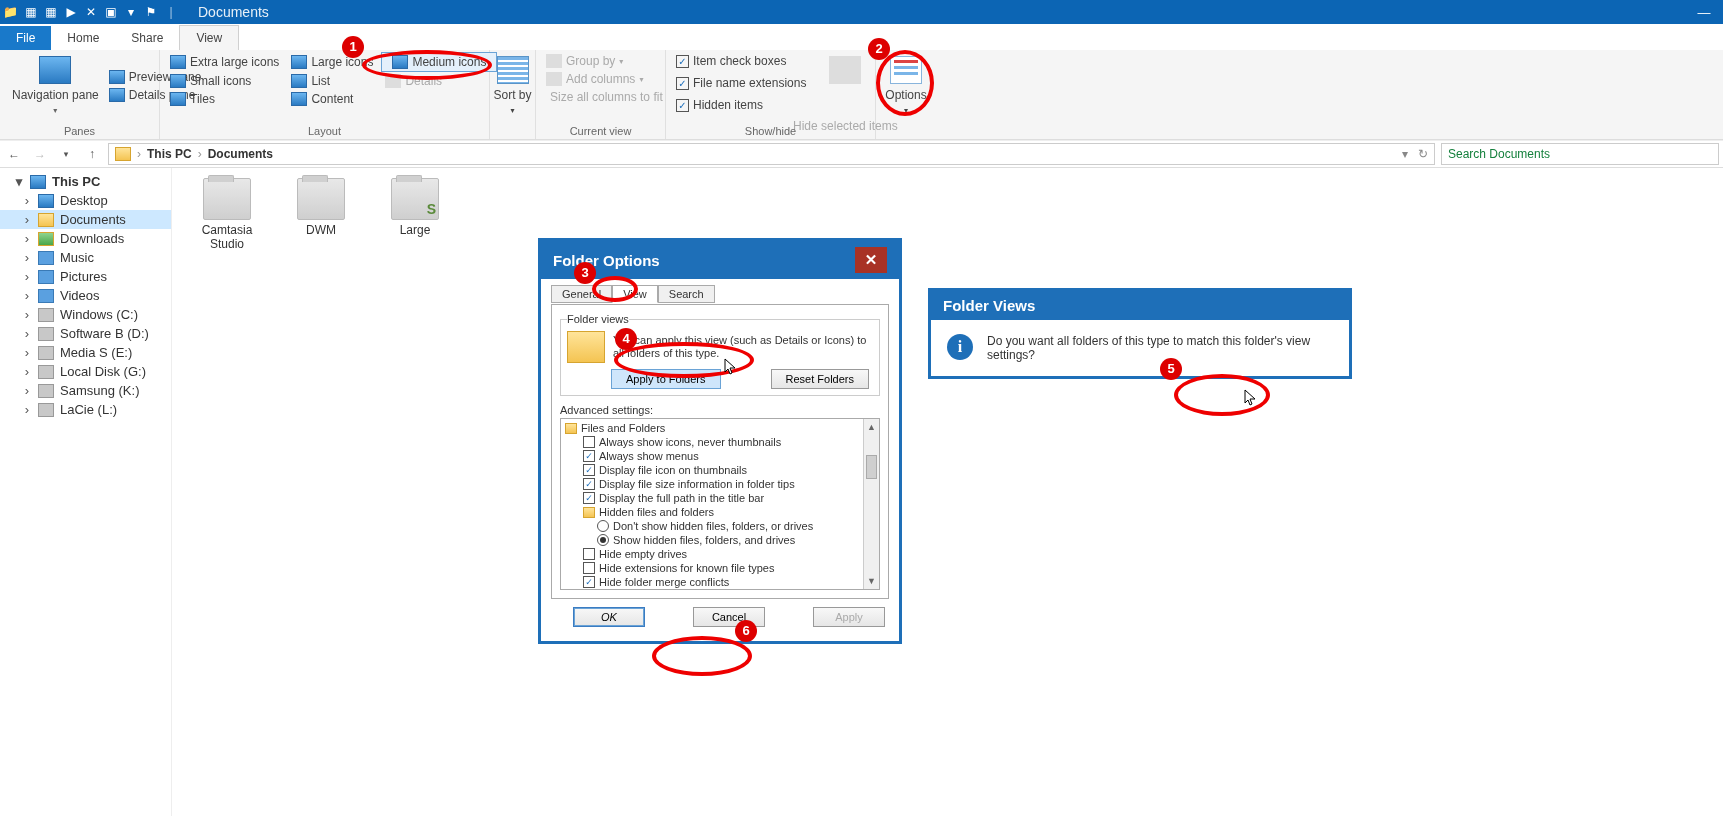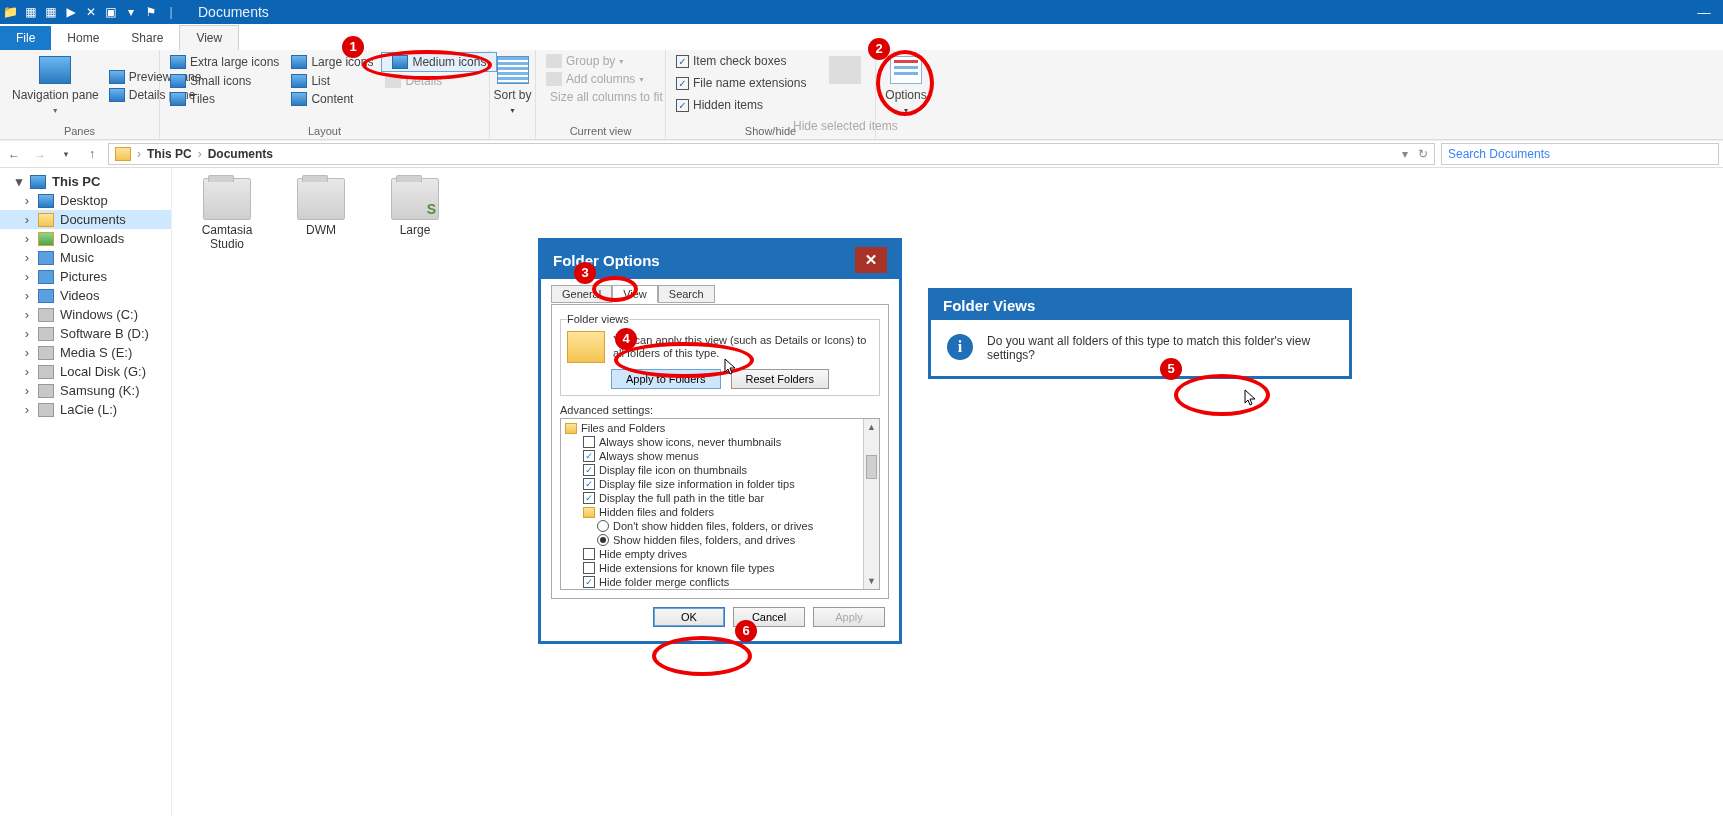--- a/index.html
+++ b/index.html
@@ -29,21 +29,21 @@
 .ricon { width: 16px; height: 14px; display: inline-block; }
 .ricon.lg { width: 32px; height: 28px; }
 .chkbox { width: 13px; height: 13px; border: 1px solid #555; display: inline-flex; align-items: center; justify-content: center; font-size: 10px; color: #1e6fbb; }
 
 
 .addr { height: 28px; border-top: 1px solid #eee; border-bottom: 1px solid #ddd; display: flex; align-items: center; padding: 0 4px; gap: 6px; }
 .navbtn { width: 20px; text-align: center; color: #555; }
 .navbtn.dis { color: #bbb; }
 .addrbox { flex: 1; border: 1px solid #ccc; height: 22px; display: flex; align-items: center; padding: 0 6px; gap: 4px; color: #333; }
 .addrbox .sep { color: #999; margin: 0 2px; }
-.searchbox { width: 278px; border: 1px solid #ccc; height: 22px; padding: 0 6px; color: #3b82f6; display: flex; align-items: center; }
+.searchbox { width: 278px; border: 1px solid #ccc; height: 22px; padding: 0 6px; color: #15803d; display: flex; align-items: center; }
 
 
 .bodysplit { display: flex; height: calc(100% - 168px); }
 .nav { width: 172px; border-right: 1px solid #eee; padding: 4px 0; }
 .navitem { display: flex; align-items: center; gap: 6px; padding: 2px 8px 2px 22px; font-size: 13px; }
 .navitem.sel { background: #cde8ff; }
 .navitem.root { font-weight: bold; padding-left: 14px; }
 .navitem .arrow { width: 10px; text-align: center; color: #555; }
 .navicon { width: 16px; height: 14px; display: inline-block; }
 
@@ -58,36 +58,36 @@
 .dlg .dtitle { background: #1e6fb8; color: #fff; font-size: 15px; font-weight: 600; padding: 6px 12px; display: flex; align-items: center; }
 .dlg .dtitle .dclose { margin-left: auto; width: 32px; height: 26px; background: #a83225; color: #fff; text-align: center; line-height: 26px; }
 .dlg .dbody { padding: 6px 10px 10px; background: #fff; font-size: 11px; }
 .dlg .dtabs { display: flex; gap: 0; margin-bottom: 2px; }
 .dlg .dtab { border: 1px solid #aaa; padding: 2px 10px; background: #f0f0f0; font-size: 11px; position: relative; }
 .dlg .dtab.active { background: #fff; border-bottom: 1px solid #fff; z-index: 2; }
 .dlg .tabpanel { border: 1px solid #aaa; padding: 8px; margin-top: -1px; }
 .dlg fieldset { border: 1px solid #ccc; padding: 6px; margin-bottom: 8px; }
 .dlg fieldset legend { font-size: 11px; }
 .dlg .fvrow { display: flex; align-items: center; gap: 8px; }
-.dlg .winbtn { border: 1px solid #999; background: linear-gradient(#f8f8f8,#e6e6e6); padding: 3px 14px; font-size: 11px; }
+.dlg .winbtn { border: 1px solid #999; background: linear-gradient(#f8f8f8,#e6e6e6); padding: 3px 14px; font-size: 11px; margin-left: 40px; }
 .dlg .winbtn.hl { background: #cfe6fb; border-color: #6aa3d6; }
 .dlg .advbox { border: 1px solid #aaa; height: 172px; overflow: hidden; background: #fff; position: relative; }
 .dlg .advbox .scrollbar { position: absolute; right: 0; top: 0; bottom: 0; width: 16px; background: #f0f0f0; border-left: 1px solid #ccc; }
 .dlg .advbox .scrollbar .thumb { position: absolute; left: 2px; right: 2px; top: 36px; height: 24px; background: #cfcfcf; border: 1px solid #aaa; }
 .dlg .advbox .scrollbar .arrow { position: absolute; left: 0; right: 0; height: 16px; text-align: center; color: #666; font-size: 9px; line-height: 16px; }
 .dlg .advbox .scrollbar .arrow.up { top: 0; }
 .dlg .advbox .scrollbar .arrow.down { bottom: 0; }
 .dlg .advlist { padding: 2px 4px; }
 .dlg .advitem { display: flex; align-items: center; gap: 4px; font-size: 11px; padding: 1px 0; }
 .dlg .advitem .indent1 { width: 14px; }
 .dlg .advitem .indent2 { width: 28px; }
 .dlg .row-right { text-align: right; margin-top: 8px; }
 .dlg .dbuttons { display: flex; justify-content: flex-end; gap: 8px; padding: 8px 4px 4px; }
 .dlg .dbuttons .winbtn { min-width: 72px; }
-.dlg .dbuttons .winbtn.focus { border: 1px solid #3b7cc2; box-shadow: 0 0 0 1px #6aa3d6 inset; }
+.dlg .dbuttons .winbtn.focus { border: 1px solid #3b7cc2; box-shadow: 0 0 0 1px #6aa3d6 inset; font-style: italic; }
 .dlg .dbuttons .winbtn.dis { color: #aaa; }
 
 
 .confirm { position: absolute; left: 930px; top: 290px; width: 420px; border: 1px solid #1e6fb8; background: #fff; box-shadow: 0 0 0 2px #1e6fb8; }
 .confirm .ctitle { background: #1e6fb8; color: #fff; font-size: 15px; font-weight: 600; padding: 6px 12px; }
 .confirm .cbody { padding: 14px 16px; display: flex; gap: 14px; align-items: flex-start; font-size: 12px; }
 .confirm .infoicon { width: 26px; height: 26px; border-radius: 50%; background: #1e6fb8; color: #fff; text-align: center; line-height: 26px; font-weight: bold; font-family: Georgia, serif; font-size: 16px; flex-shrink: 0; }
 .confirm .cbtns { background: #f0f0f0; padding: 10px 14px; display: flex; justify-content: flex-end; gap: 10px; }
 .confirm .cbtn { border: 1px solid #999; background: #fff; padding: 3px 0; min-width: 64px; text-align: center; font-size: 11px; }
 .confirm .cbtn.focus { border: 1px solid #3b7cc2; box-shadow: 0 0 0 1px #6aa3d6 inset; }

